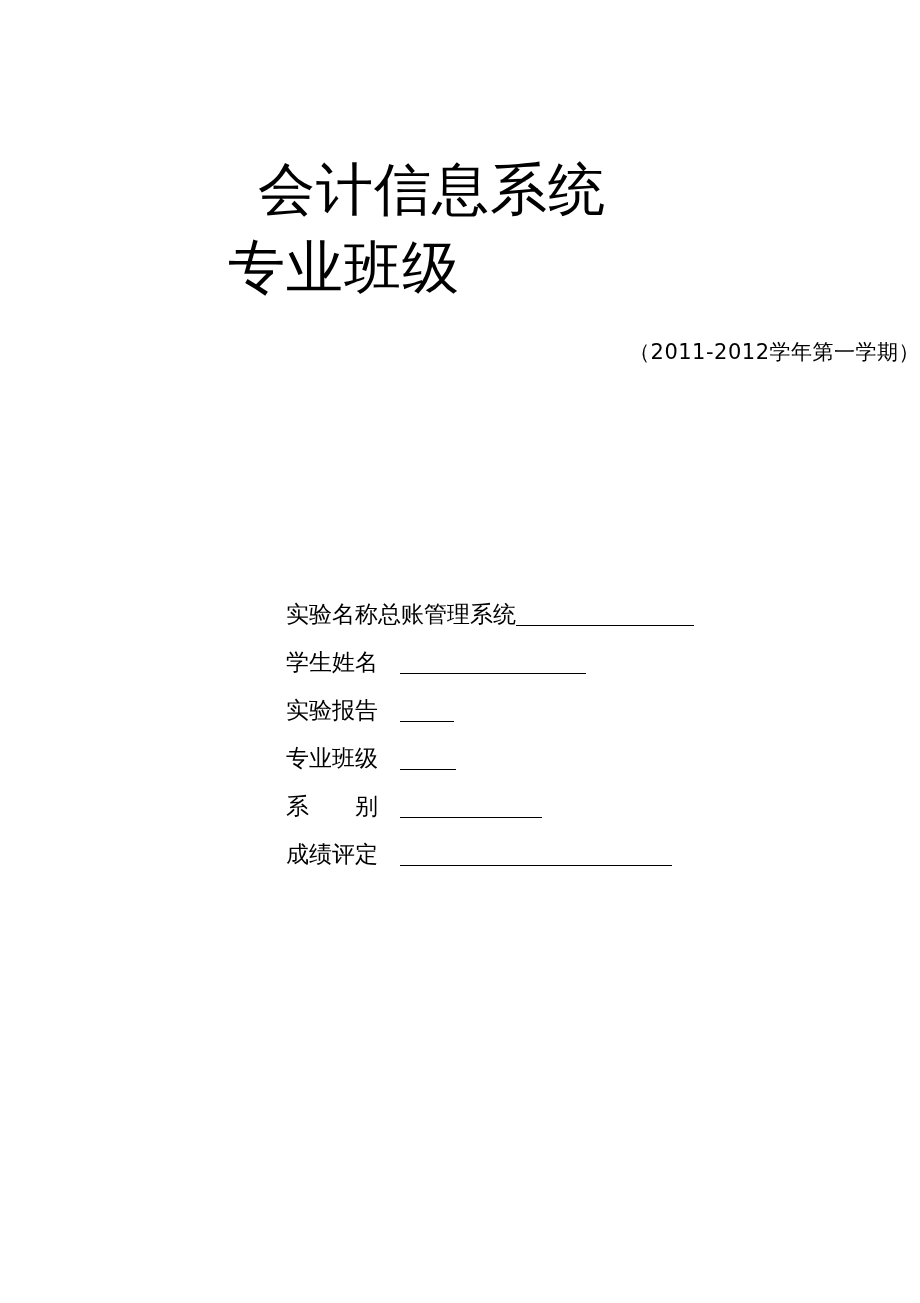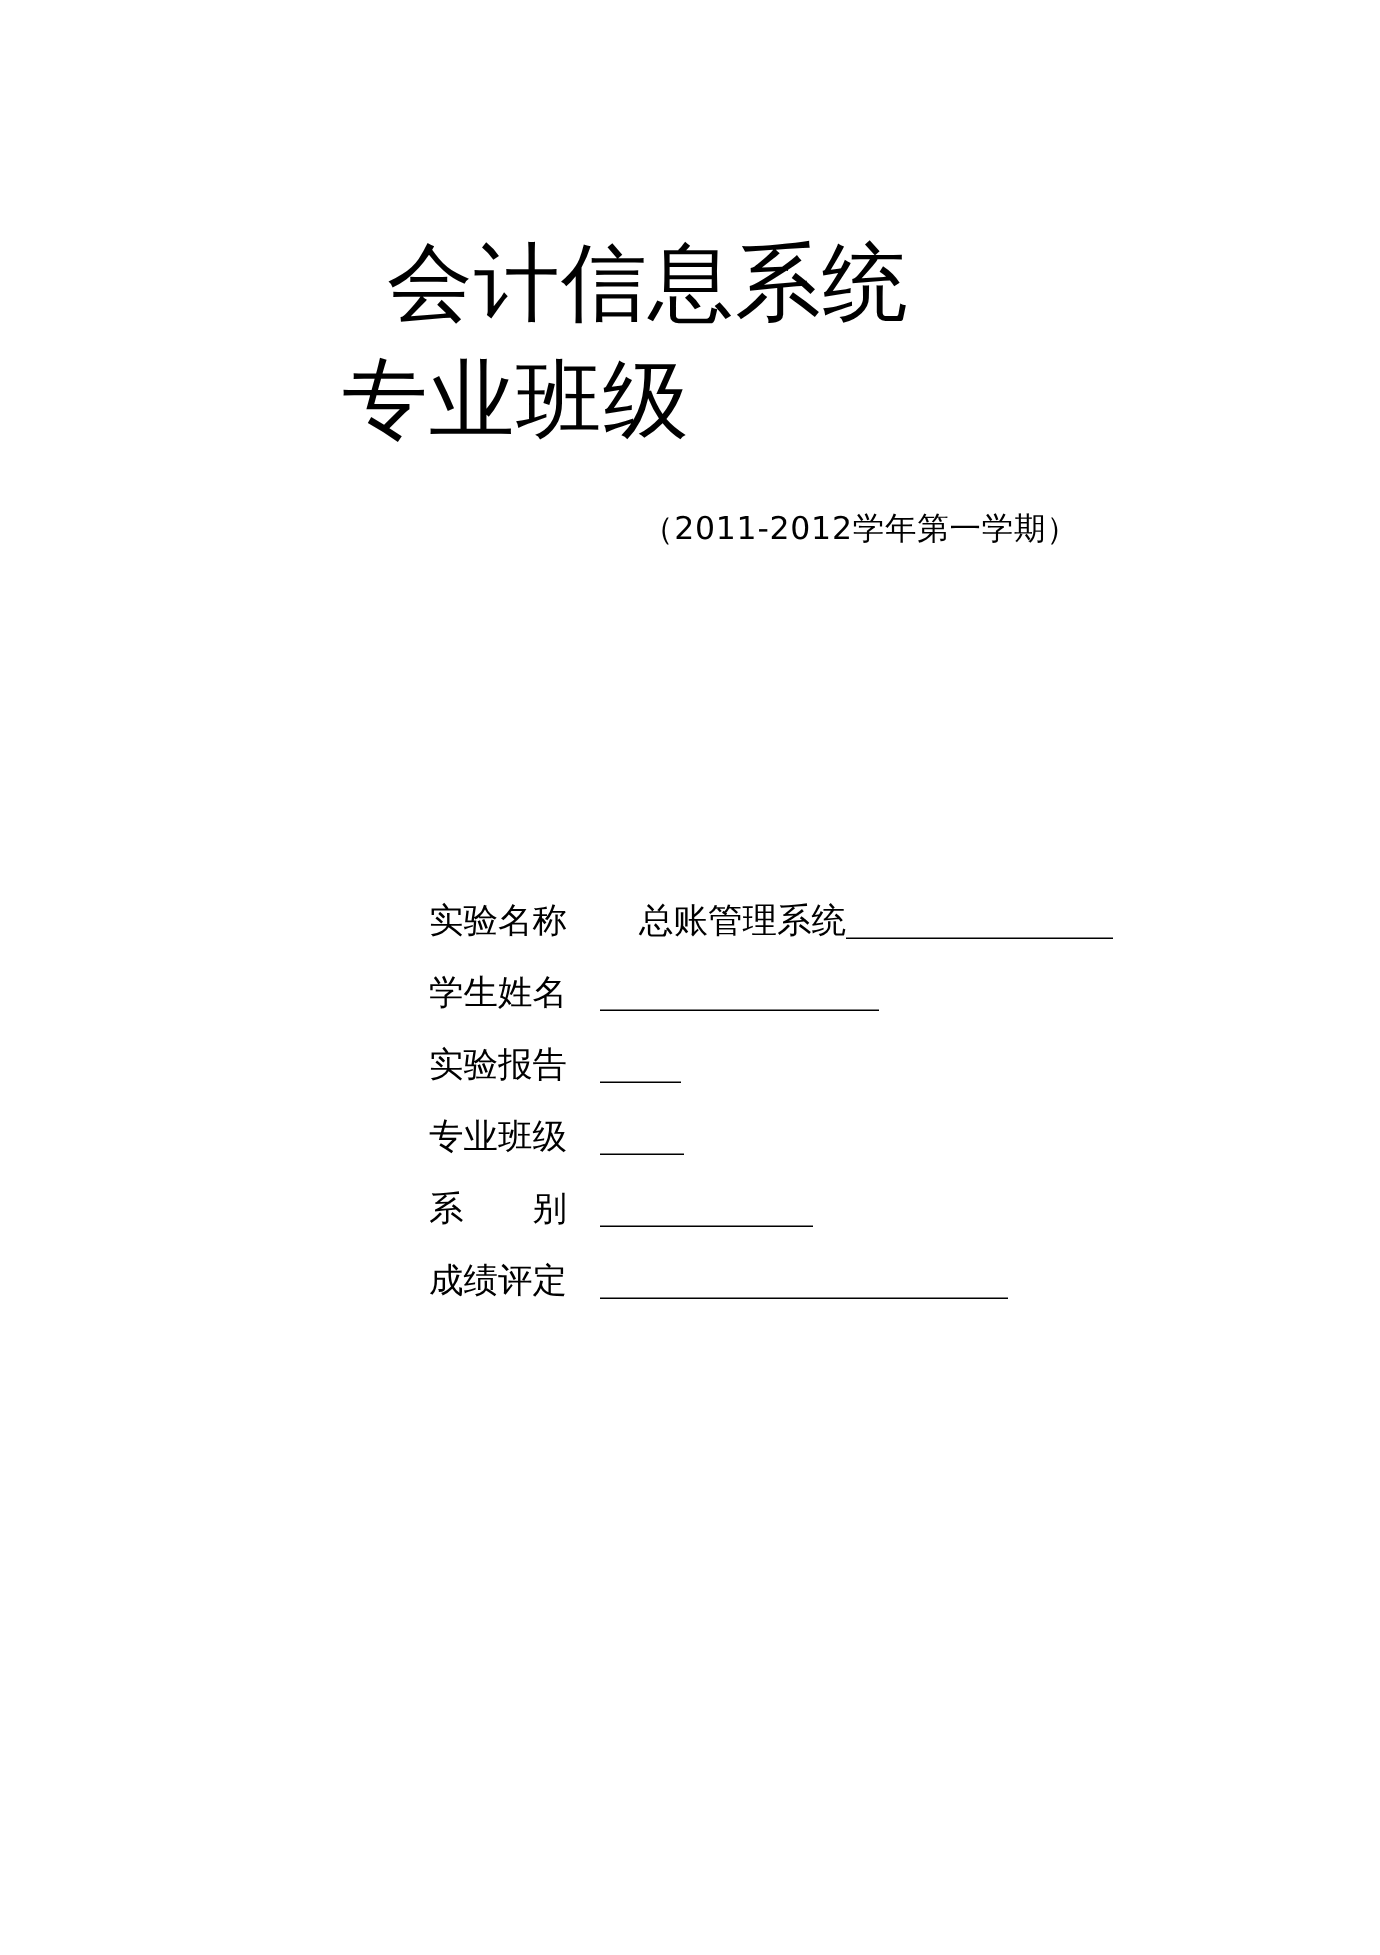--- a/index.html
+++ b/index.html
@@ -49,20 +49,21 @@
     top: 336px;
     width: 920px;
     padding-left: 428px;
     box-sizing: border-box;
     font-family: "DejaVu Sans", sans-serif;
     font-size: 21px;
     line-height: 32px;
     letter-spacing: 0.5px;
     color: #000000;
     white-space: nowrap;
+    text-align: right;
   }
 
   
   .fields {
     position: absolute;
     left: 286px;
     top: 578px;
     width: 560px;
   }
   .field-row {
@@ -77,21 +78,20 @@
   .field-label {
     display: inline-block;
     line-height: 24px;
   }
   .field-label.spaced {
     letter-spacing: 0px;
   }
   .field-value {
     display: inline-block;
     line-height: 24px;
-    margin-left: 48px;
   }
   .rule {
     display: inline-block;
     border-bottom: 1px solid #000000;
     height: 19px;
     margin-left: 0px;
   }
   .gap-md { display:inline-block; width: 22px; }
 
   

